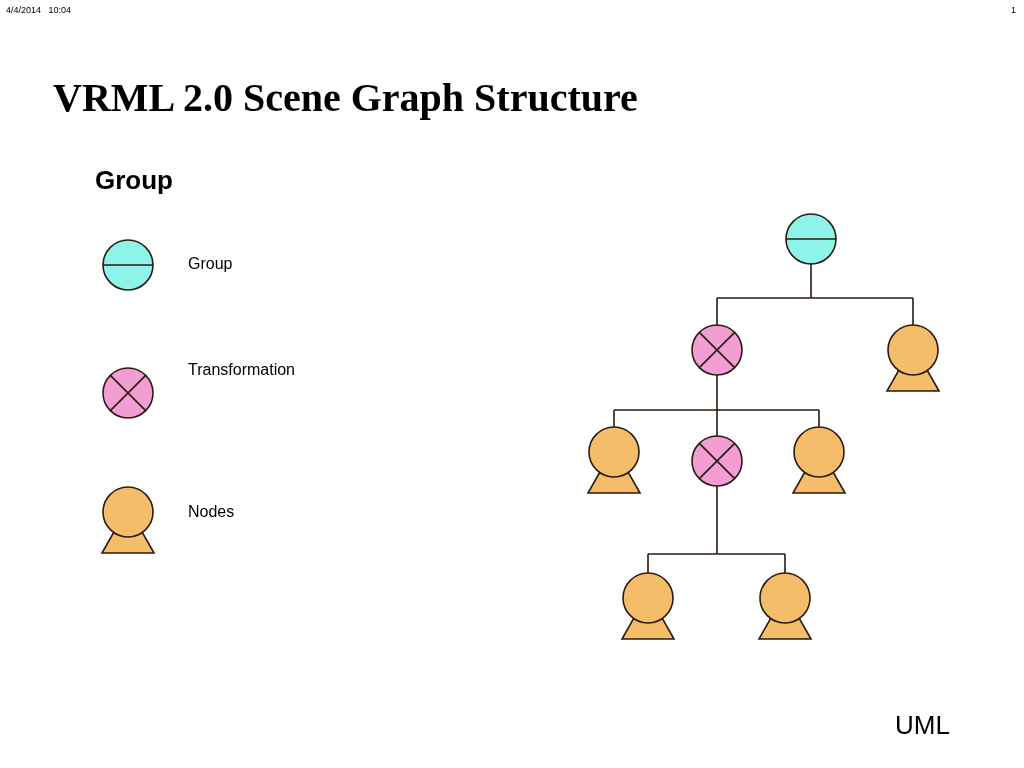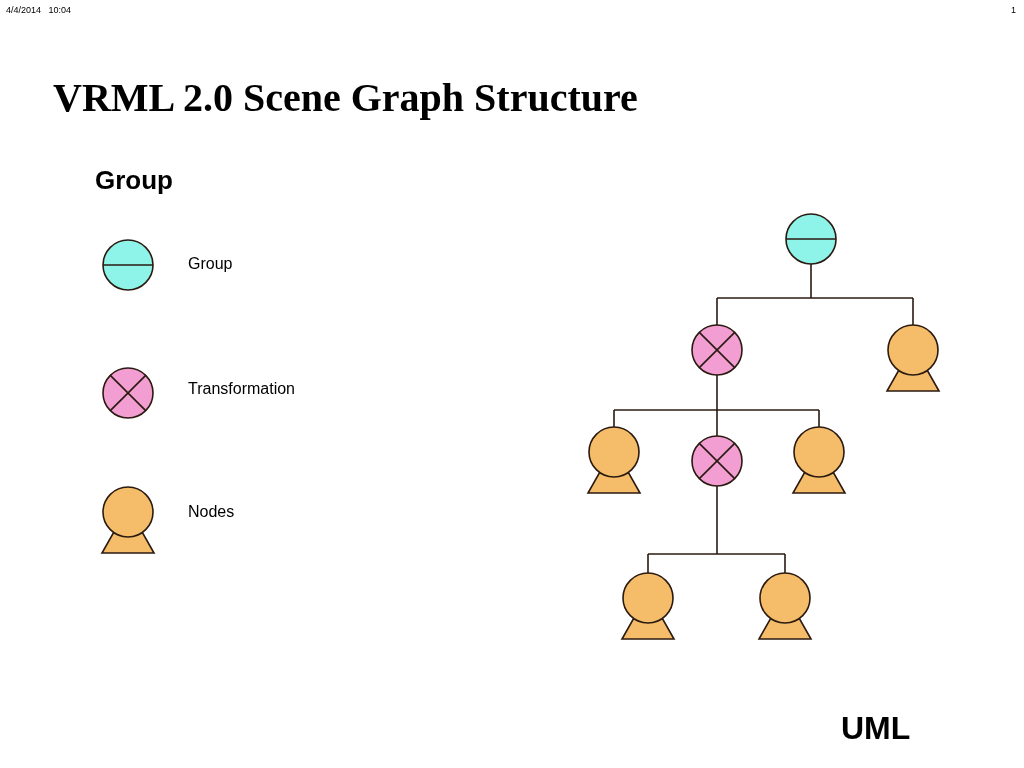--- a/index.html
+++ b/index.html
@@ -3,33 +3,33 @@
 <meta charset="utf-8">
 <style>
   html, body { margin:0; padding:0; background:#ffffff; }
   body { width:1024px; height:768px; position:relative; overflow:hidden; font-family:"Liberation Sans", sans-serif; color:#000; }
   .hdr { position:absolute; top:5px; font-size:9px; font-family:"Liberation Sans", sans-serif; }
   #hdr-date { left:6px; }
   #hdr-page { right:8px; }
   #title { position:absolute; left:53px; top:74px; font-family:"Liberation Serif", serif; font-weight:bold; font-size:40px; white-space:nowrap; }
   #legend-heading { position:absolute; left:95px; top:165px; font-weight:bold; font-size:26px; }
   .legend-label { position:absolute; left:188px; font-weight:normal; font-size:16px; }
-  #uml { position:absolute; left:841px; top:710px; font-weight:bold; font-size:32px; }
+  #uml { position:absolute; left:895px; top:710px; font-weight:normal; font-size:26px; }
   svg#diagram { position:absolute; left:0; top:0; }
 </style>
 </head>
 <body>
 
 <div class="hdr" id="hdr-date"><span>4/4/2014</span>&nbsp;&nbsp;&nbsp;<span>10:04</span></div>
 <div class="hdr" id="hdr-page">1</div>
 
 <div id="title">VRML 2.0 Scene Graph Structure</div>
 <div id="legend-heading">Group</div>
 <div class="legend-label" style="top:255px">Group</div>
-<div class="legend-label" style="top:380px">Transformation</div>
+<div class="legend-label" style="top:361px">Transformation</div>
 <div class="legend-label" style="top:503px">Nodes</div>
 <div id="uml">UML</div>
 
 <svg id="diagram" width="1024" height="768">
   <g id="legend-icons">
       <g>
         <circle cx="128" cy="265" r="25" fill="#8ef3e8" stroke="#2a1a10" stroke-width="1.6"></circle>
         <line x1="103" y1="265" x2="153" y2="265" stroke="#2a1a10" stroke-width="1.6"></line>
       </g>
       <g>

